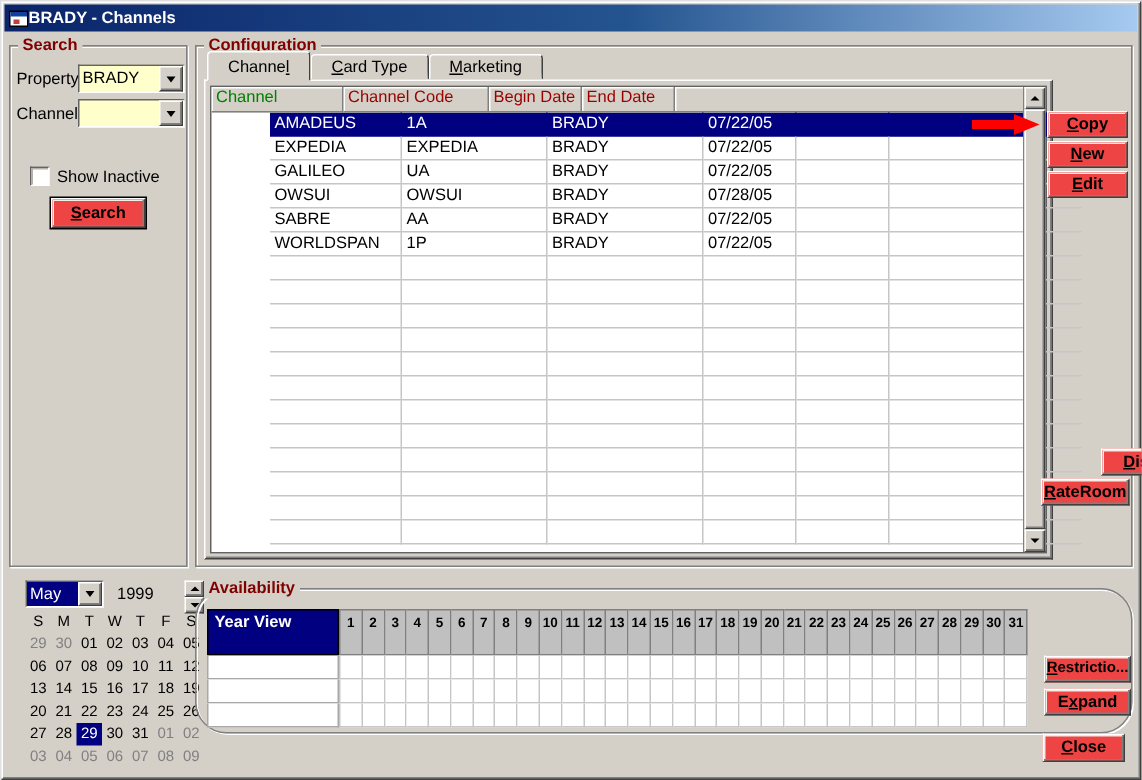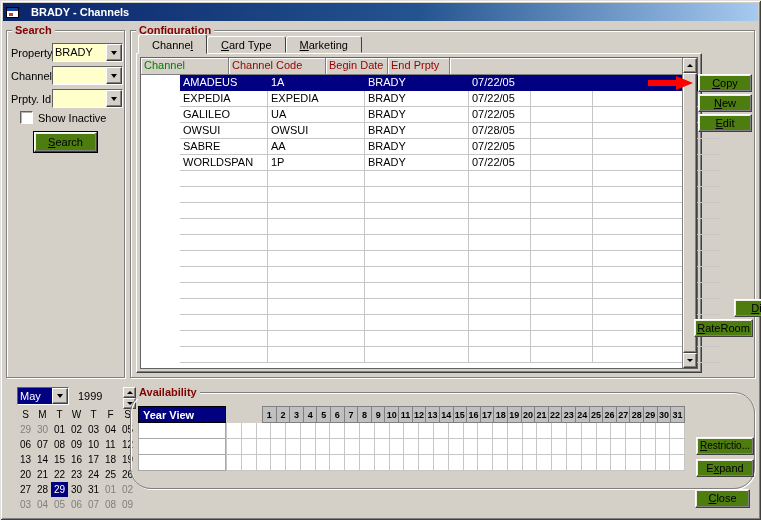--- a/index.html
+++ b/index.html
@@ -10,39 +10,39 @@
   }
   .window{
     position:absolute;inset:0;background:#d4d0c8;
     box-shadow:inset 1px 1px 0 #dfdfdf, inset -1px -1px 0 #404040,
                inset 2px 2px 0 #ffffff, inset -2px -2px 0 #808080;
   }
   
   .titlebar{
     position:absolute;left:3px;top:3px;width:755px;height:18px;
     background:linear-gradient(90deg,#0a246a 0%,#24548f 55%,#a6caf0 100%);
-    display:flex;align-items:center;gap:12px;padding:0 3px;box-sizing:border-box;
+    display:flex;align-items:center;gap:0;padding:0 3px;box-sizing:border-box;
   }
   .title-text{color:#fff;font-weight:bold;font-size:11px;white-space:nowrap;}
   
   .groupbox{
     position:absolute;border:1px solid #808080;
     box-shadow:inset 1px 1px 0 #fff, 1px 1px 0 #fff;box-sizing:border-box;
   }
   .group-label{
     position:absolute;top:-7px;left:5px;background:#d4d0c8;padding:0 3px;
     color:var(--group-label,#800000);font-weight:bold;font-size:11px;line-height:13px;z-index:2;
   }
   
   .btn{
-    box-sizing:border-box;background:#4d7c0f;border:1px solid;
+    box-sizing:border-box;background:#ef4444;border:1px solid;
     border-color:#ffffff #404040 #404040 #ffffff;
     box-shadow:inset -1px -1px 0 #808080, inset 1px 1px 0 #f0ede6;
     text-align:center;line-height:16px;font-size:11px;cursor:default;
-    overflow:hidden;white-space:nowrap;
+    overflow:hidden;white-space:nowrap;font-weight:bold;
   }
   .default{outline:1px solid #000;}
   
   #search-group{left:6px;top:30px;width:119px;height:348px;padding-left:48px;}
   .frow{position:absolute;left:4px;width:112px;height:19px;display:flex;align-items:center;}
   .flabel{width:41px;font-size:11px;}
   .combo{
     display:flex;width:71px;height:19px;box-sizing:border-box;
     background:var(--field-bg,#ffffcc);border:1px solid;border-color:#636363 #fff #fff #636363;
   }
@@ -127,21 +127,21 @@
   .red-arrow{position:absolute;left:517px;top:44px;}
   .sidebtn{position:absolute;height:18px;}
   #btn-copy{left:567px;top:43px;width:54px;}
   #btn-new{left:567px;top:63px;width:54px;}
   #btn-edit{left:567px;top:83px;width:54px;}
   #btn-distribute{left:563px;top:268px;width:81px;margin-left:40px;}
   #btn-rateroom{left:563px;top:288px;width:59px;}
   
   #avail-group{left:130px;top:392px;width:625px;height:97px;border-radius:21px;}
   .avail-grid{position:absolute;left:7px;top:13px;width:547px;}
-  .avail-hrow{display:flex;height:17px;gap:36px;}
+  .avail-hrow{display:flex;height:31px;}
   .avail-yearview{
     width:88px;box-sizing:border-box;background:var(--selection,#000080);color:#fff;
     font-weight:bold;font-size:11px;padding:2px 0 0 4px;border:1px solid #000;
   }
   .avail-cells{flex:1;display:flex;}
   .avail-num{
     flex:1;box-sizing:border-box;background:#c0c0c0;border:1px solid #808080;border-left:none;
     font-size:9px;font-weight:bold;text-align:center;padding-top:3px;overflow:hidden;
   }
   .avail-num:first-child{border-left:1px solid #808080;}
@@ -184,29 +184,20 @@
     <div class="frow" style="top:35px">
       <span class="flabel">Channel</span>
       <div class="combo">
         <div class="combo-val"></div>
         <div class="combo-btn">
             <span class="arr-down"></span>
           </div>
       </div>
     </div>
 
-    <div class="frow" style="top:58px">
-      <span class="flabel">Prpty. Id</span>
-      <div class="combo">
-        <div class="combo-val"></div>
-        <div class="combo-btn">
-            <span class="arr-down"></span>
-          </div>
-      </div>
-    </div>
 
     <div class="chkrow">
       <span class="checkbox"></span>
       <span>Show Inactive</span>
     </div>
 
     <div class="btn default" id="search-btn"><u>S</u>earch</div>
   </div>
 
   <div id="calendar">
@@ -290,21 +281,21 @@
       <div class="tab"><u>C</u>ard Type</div>
       <div class="tab"><u>M</u>arketing</div>
     </div>
 
     <div class="tabpanel">
       <div class="table">
         <div class="thead">
           <div class="tcell hc c0 sorted">Channel</div>
           <div class="tcell hc c1">Channel Code</div>
           <div class="tcell hc c3">Begin Date</div>
-          <div class="tcell hc c4">End Prpty</div>
+          <div class="tcell hc c4">End Date</div>
           <div class="tcell hc c5"></div>
         </div>
         <div class="tbody">
             <div class="trow selected">
               <div class="tcell c0">AMADEUS</div>
               <div class="tcell c1">1A</div>
               <div class="tcell c2">BRADY</div>
               <div class="tcell c3">07/22/05</div>
               <div class="tcell c4"></div>
               <div class="tcell c5"></div>

